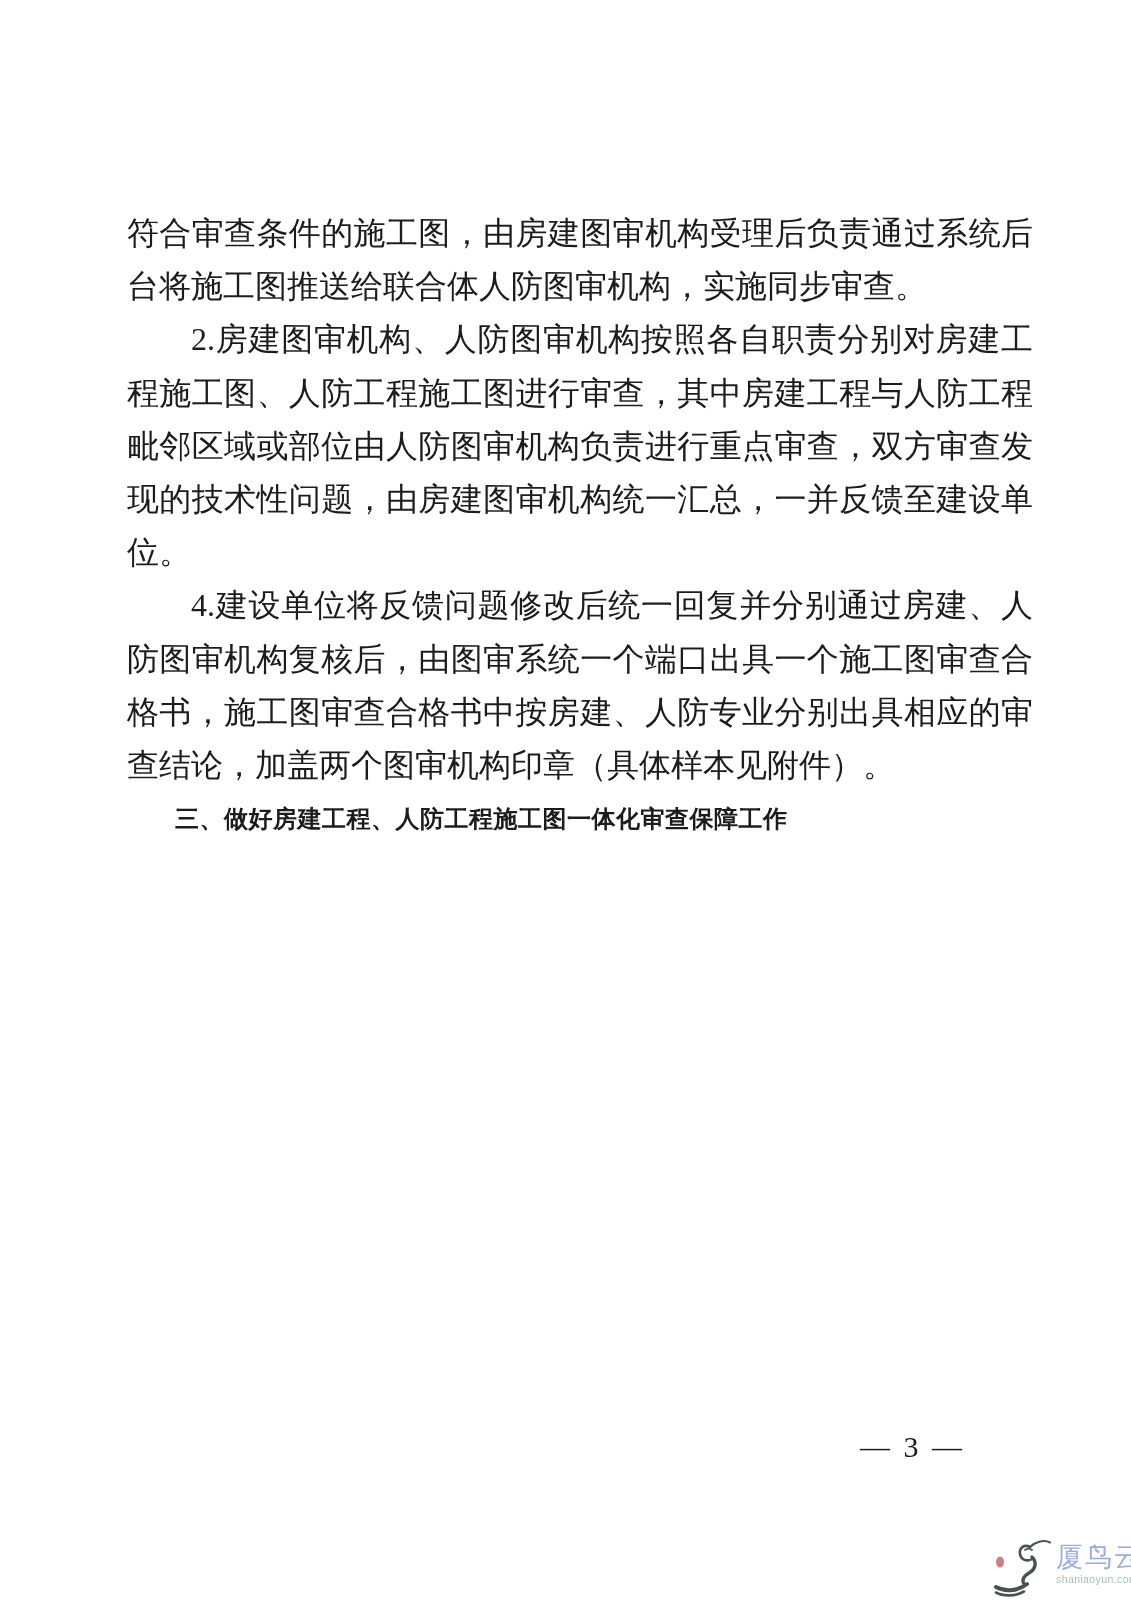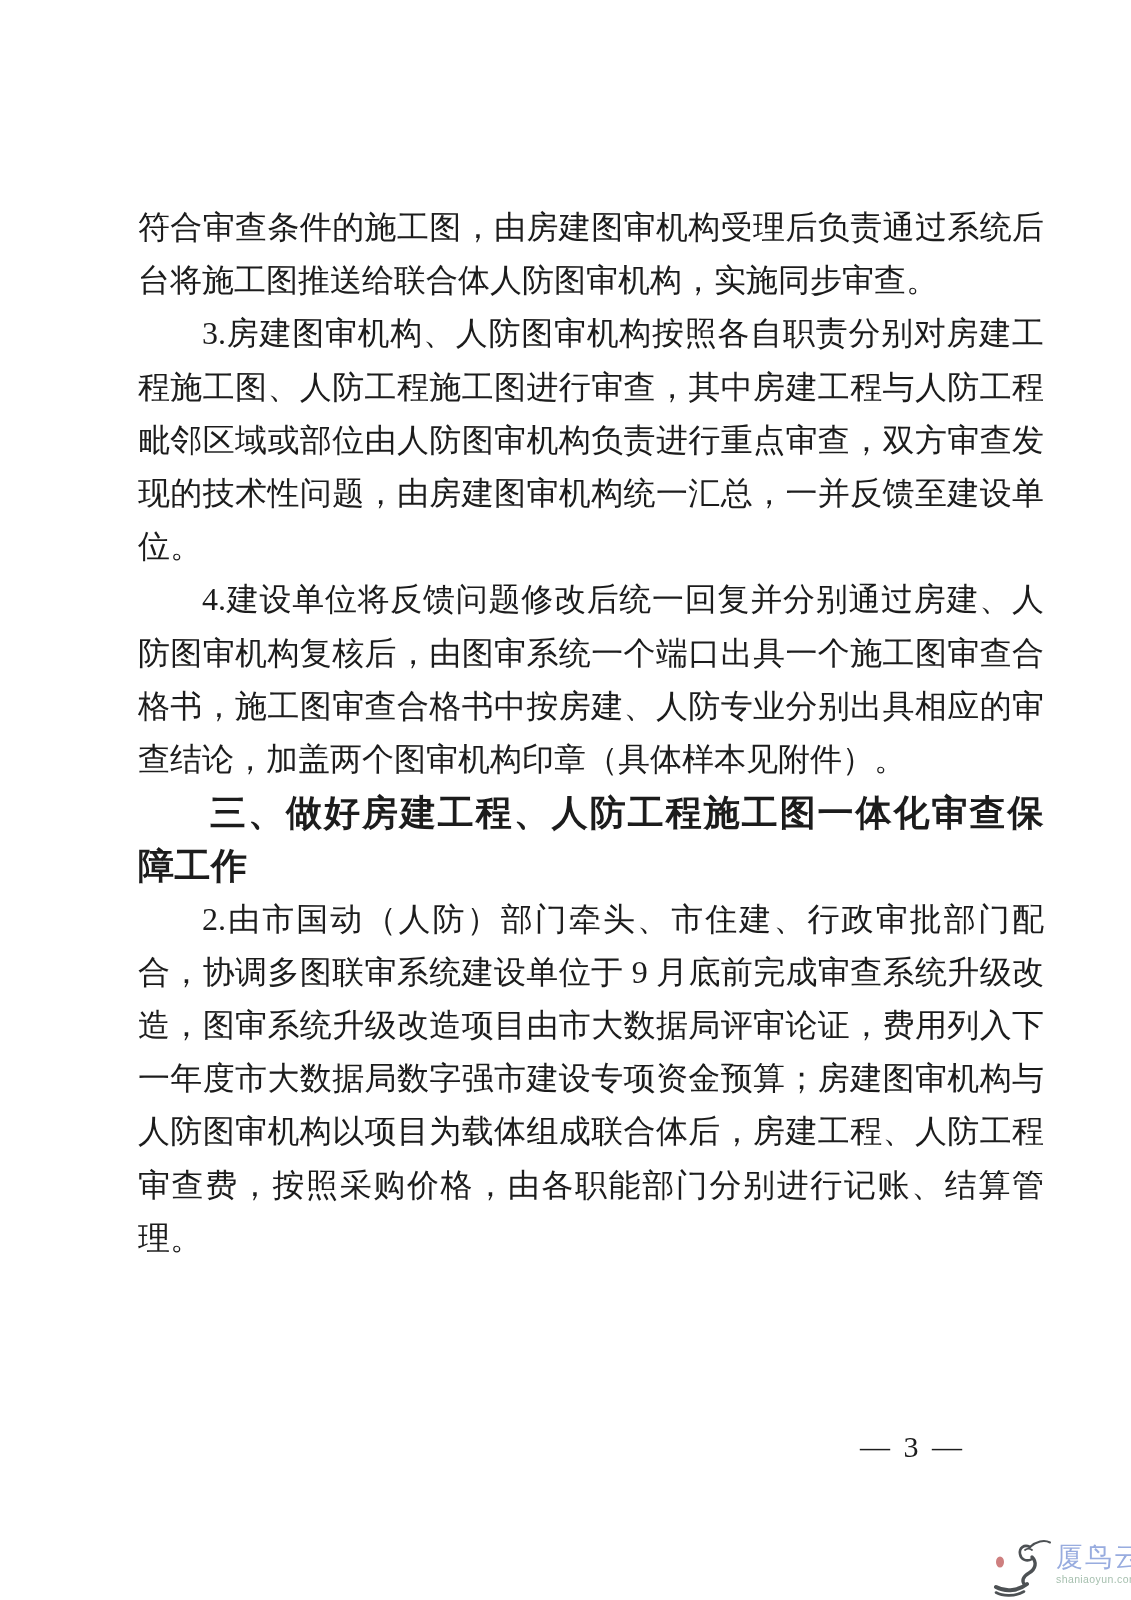--- a/index.html
+++ b/index.html
@@ -6,38 +6,37 @@
   .page {
     position: relative;
     width: 1131px;
     height: 1600px;
     background: var(--page-bg, #ffffff);
     overflow: hidden;
   }
   .content {
     position: absolute;
     left: 127px;
-    top: 201px;
+    top: 207px;
     width: 906px;
     font-family: "Liberation Serif", "DejaVu Serif", serif;
     font-size: 32px;
     line-height: 53.2px;
     color: var(--text-color, #1c1c1c);
     text-align: justify;
     text-justify: inter-ideograph;
-    margin-left: 11px;
   }
   .para {
     margin: 0;
     text-indent: 2em;
   }
   .para.no-indent { text-indent: 0; }
   .heading {
     margin: 0;
-    font-size: 36px;
+    font-size: 24px;
     line-height: 53.2px;
     text-indent: 2em;
     font-weight: 700;
     font-family: "Liberation Sans", "DejaVu Sans", sans-serif;
     color: var(--text-color, #111);
     letter-spacing: 0.5px;
   }
   .page-number {
     position: absolute;
     top: 1430px;
@@ -84,24 +83,23 @@
     white-space: nowrap;
   }
 </style>
 </head>
 <body>
 
 <div class="page">
 
   <main class="content">
     <p class="para no-indent">符合审查条件的施工图，由房建图审机构受理后负责通过系统后台将施工图推送给联合体人防图审机构，实施同步审查。</p>
-    <p class="para">3.房建图审机构、人防图审机构按照各自职责分别对房建工程施工图、人防工程施工图进行审查，其中房建工程与人防工程毗邻区域或部位由人防图审机构负责进行重点审查，双方审查发现的技术性问题，由房建图审机构统一汇总，一并反馈至建设单位。</p>
+    <p class="para">2.房建图审机构、人防图审机构按照各自职责分别对房建工程施工图、人防工程施工图进行审查，其中房建工程与人防工程毗邻区域或部位由人防图审机构负责进行重点审查，双方审查发现的技术性问题，由房建图审机构统一汇总，一并反馈至建设单位。</p>
     <p class="para">4.建设单位将反馈问题修改后统一回复并分别通过房建、人防图审机构复核后，由图审系统一个端口出具一个施工图审查合格书，施工图审查合格书中按房建、人防专业分别出具相应的审查结论，加盖两个图审机构印章（具体样本见附件）。</p>
     <h2 class="heading">三、做好房建工程、人防工程施工图一体化审查保障工作</h2>
-    <p class="para">2.由市国动（人防）部门牵头、市住建、行政审批部门配合，协调多图联审系统建设单位于 9 月底前完成审查系统升级改造，图审系统升级改造项目由市大数据局评审论证，费用列入下一年度市大数据局数字强市建设专项资金预算；房建图审机构与人防图审机构以项目为载体组成联合体后，房建工程、人防工程审查费，按照采购价格，由各职能部门分别进行记账、结算管理。</p>
   </main>
 
   <div class="page-number">— 3 —</div>
 
   <div class="watermark">
     <svg class="bird-logo" width="60" height="64" viewBox="0 0 60 64" aria-hidden="true">
       <ellipse class="seal-dot" cx="7" cy="28" rx="4" ry="5.5"></ellipse>
       <g class="bird-stroke">
         <path d="M37 13 C43 7.5 51 5.5 57 8.5" stroke-width="2"></path>
         <path d="M37 13 c-6 -3 -11 1 -10 7 c1 6 7 8 12 5" stroke-width="2.6"></path>

